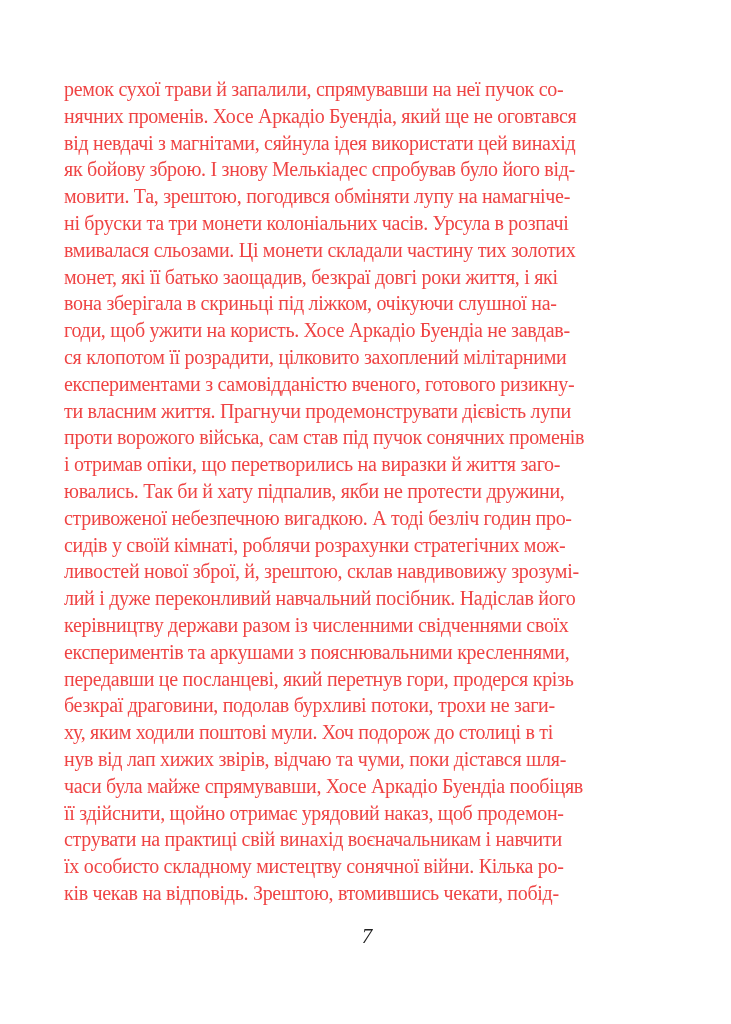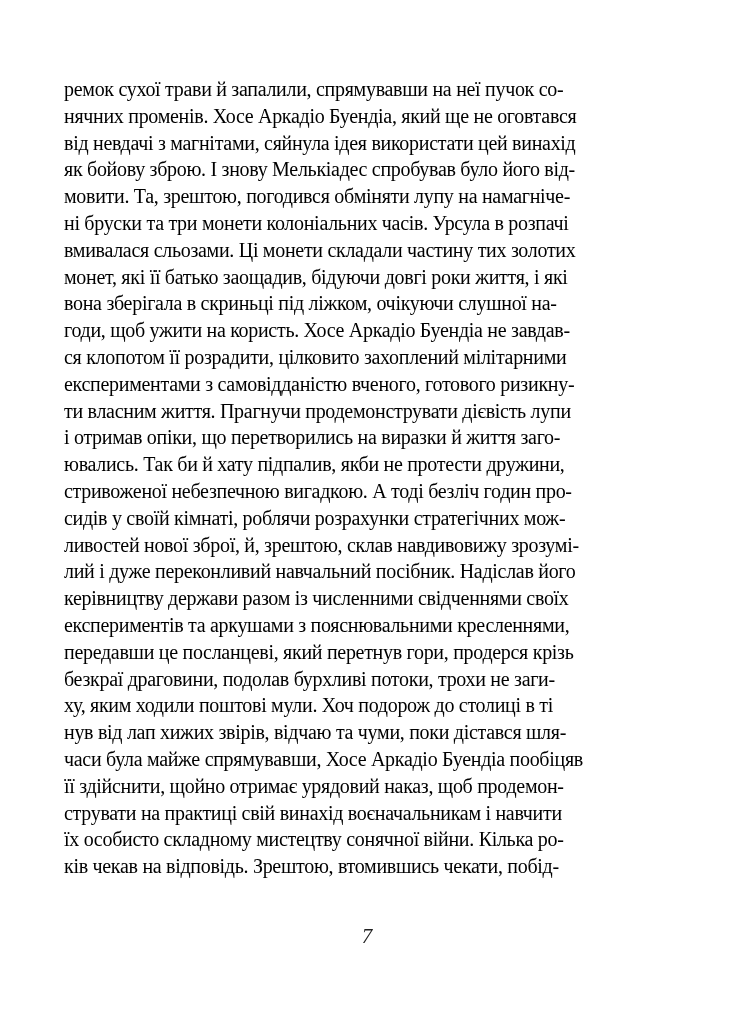--- a/index.html
+++ b/index.html
@@ -23,21 +23,21 @@
     position: absolute;
     left: 64px;
     top: 76px;
     width: 606px;
   }
   .line {
     height: 26.8px;
     line-height: 26.8px;
     font-size: 20px;
     letter-spacing: -0.015em;
-    color: #000000;
+    color: #ef4444;
     text-align: justify;
     text-align-last: justify;
     white-space: nowrap;
   }
   
   .line::after {
     content: "";
     display: inline-block;
     width: 100%;
   }
@@ -57,26 +57,27 @@
 
 <div class="book-page" style="background: rgb(255, 255, 255);">
   <div class="text-block" style="color: rgb(28, 28, 28);">
       <div class="line">ремок сухої трави й запалили, спрямувавши на неї пучок со-</div>
       <div class="line">нячних променів. Хосе Аркадіо Буендіа, який ще не оговтався</div>
       <div class="line">від невдачі з магнітами, сяйнула ідея використати цей винахід</div>
       <div class="line">як бойову зброю. І знову Мелькіадес спробував було його від-</div>
       <div class="line">мовити. Та, зрештою, погодився обміняти лупу на намагніче-</div>
       <div class="line">ні бруски та три монети колоніальних часів. Урсула в розпачі</div>
       <div class="line">вмивалася сльозами. Ці монети складали частину тих золотих</div>
-      <div class="line">монет, які її батько заощадив, бідуючи довгі роки життя, і які</div>
+      <div class="line">монет, які її батько заощадив, безкраї довгі роки життя, і які</div>
       <div class="line">вона зберігала в скриньці під ліжком, очікуючи слушної на-</div>
       <div class="line">годи, щоб ужити на користь. Хосе Аркадіо Буендіа не завдав-</div>
       <div class="line">ся клопотом її розрадити, цілковито захоплений мілітарними</div>
       <div class="line">експериментами з самовідданістю вченого, готового ризикну-</div>
       <div class="line">ти власним життя. Прагнучи продемонструвати дієвість лупи</div>
+      <div class="line">проти ворожого війська, сам став під пучок сонячних променів</div>
       <div class="line">і отримав опіки, що перетворились на виразки й життя заго-</div>
       <div class="line">ювались. Так би й хату підпалив, якби не протести дружини,</div>
       <div class="line">стривоженої небезпечною вигадкою. А тоді безліч годин про-</div>
       <div class="line">сидів у своїй кімнаті, роблячи розрахунки стратегічних мож-</div>
       <div class="line">ливостей нової зброї, й, зрештою, склав навдивовижу зрозумі-</div>
       <div class="line">лий і дуже переконливий навчальний посібник. Надіслав його</div>
       <div class="line">керівництву держави разом із численними свідченнями своїх</div>
       <div class="line">експериментів та аркушами з пояснювальними кресленнями,</div>
       <div class="line">передавши це посланцеві, який перетнув гори, продерся крізь</div>
       <div class="line">безкраї драговини, подолав бурхливі потоки, трохи не заги-</div>

